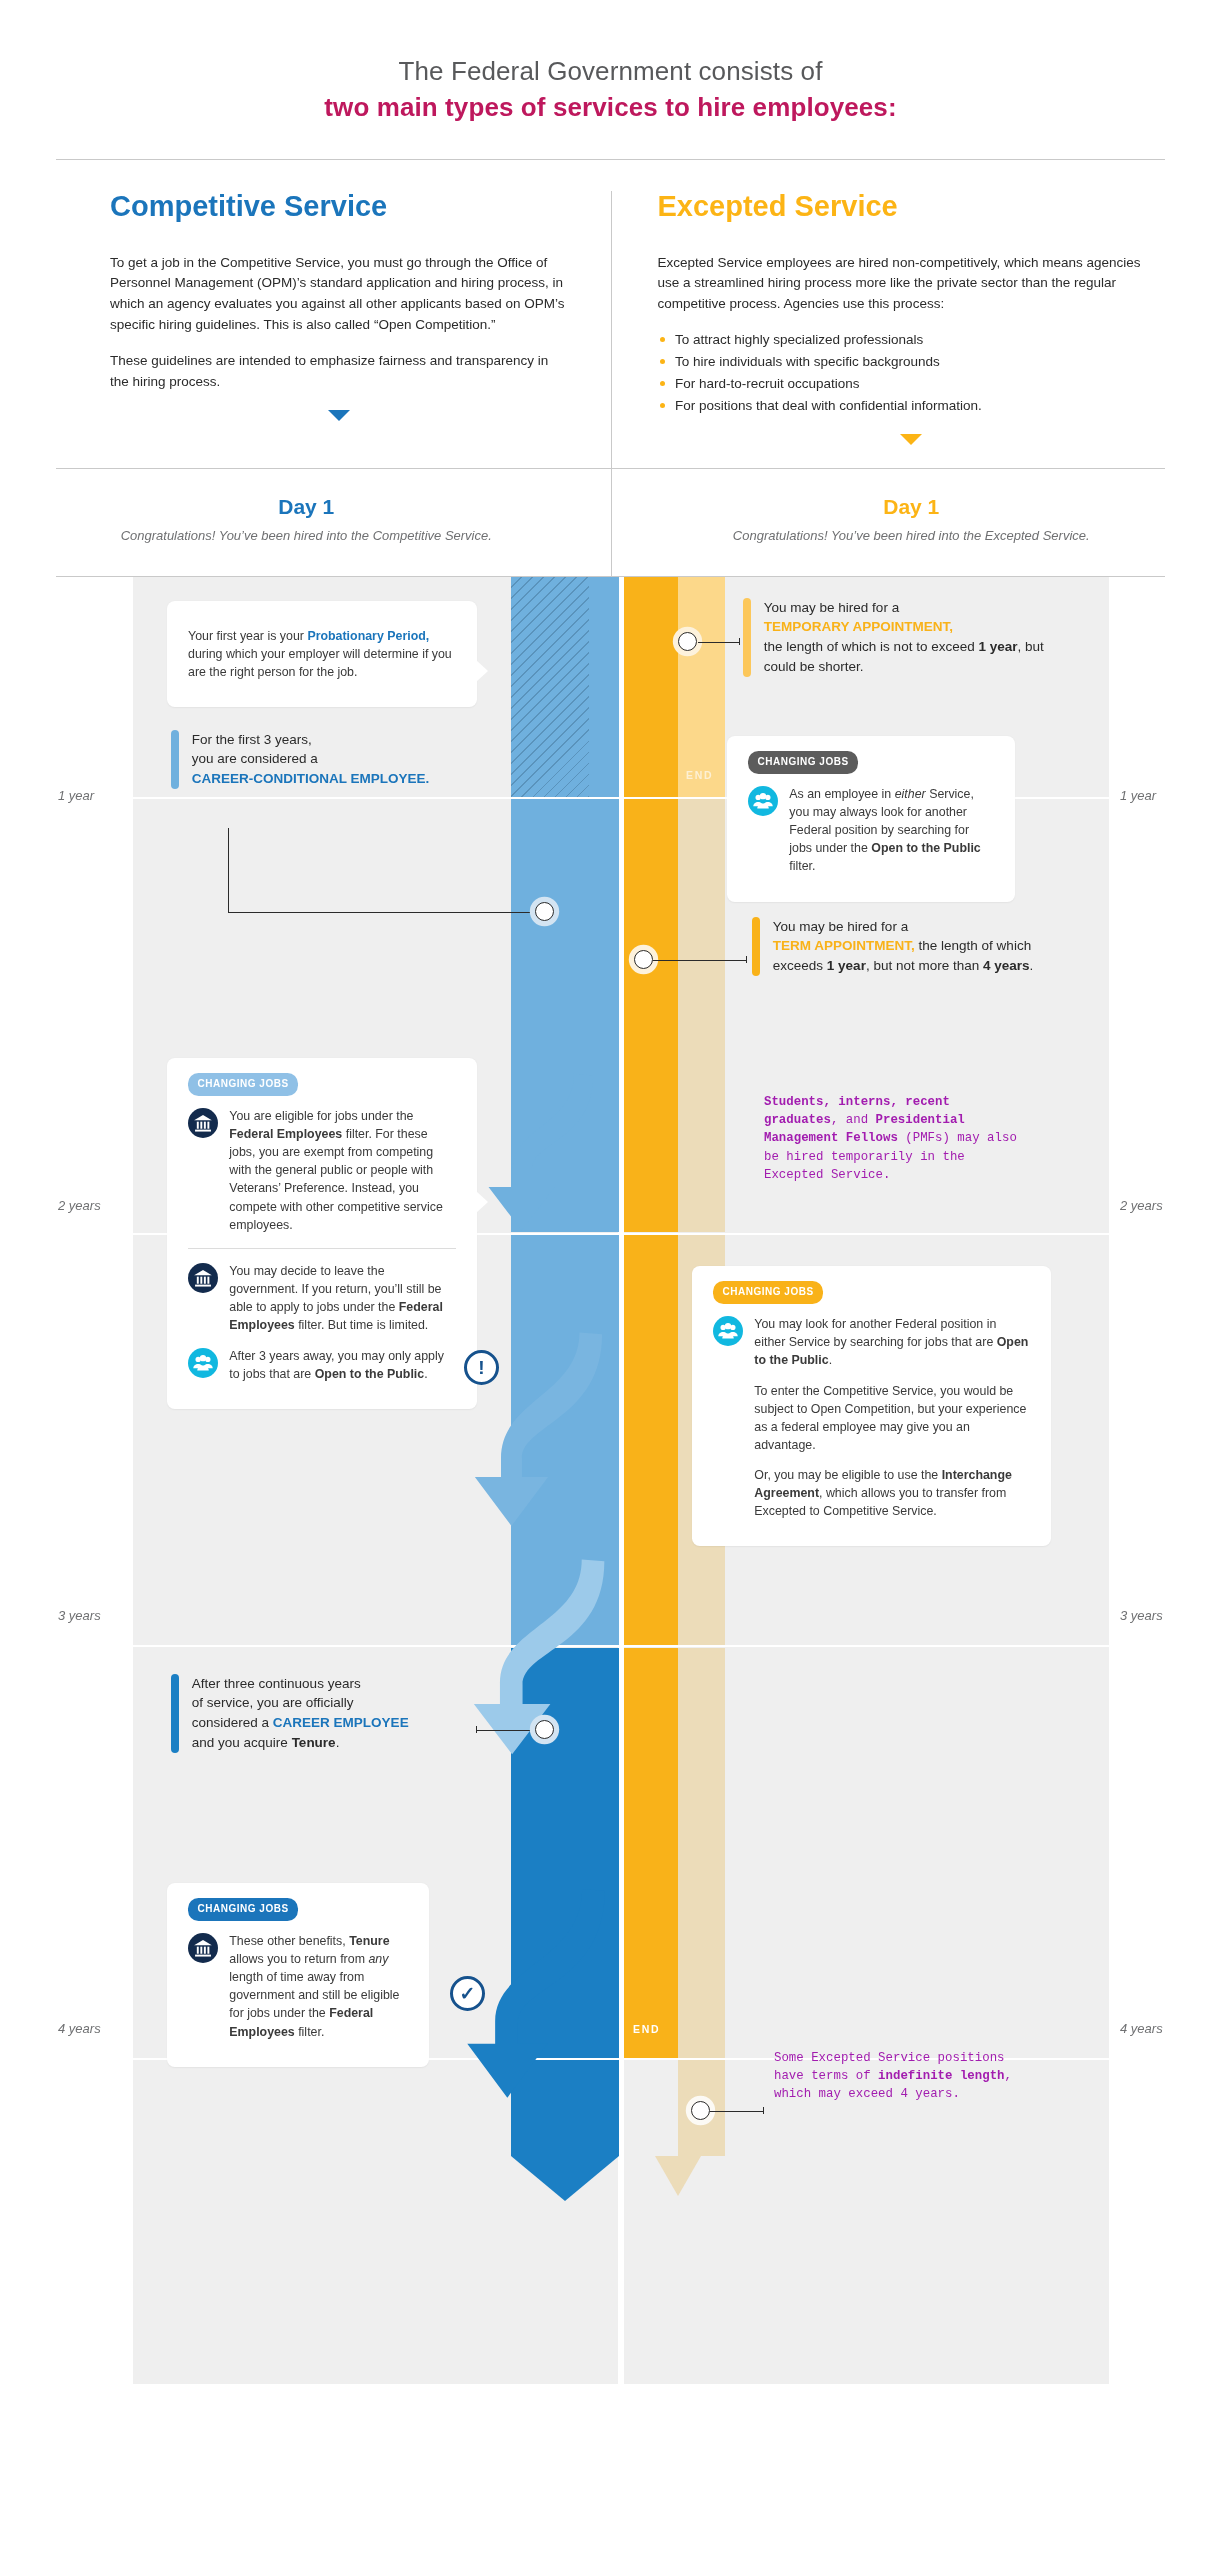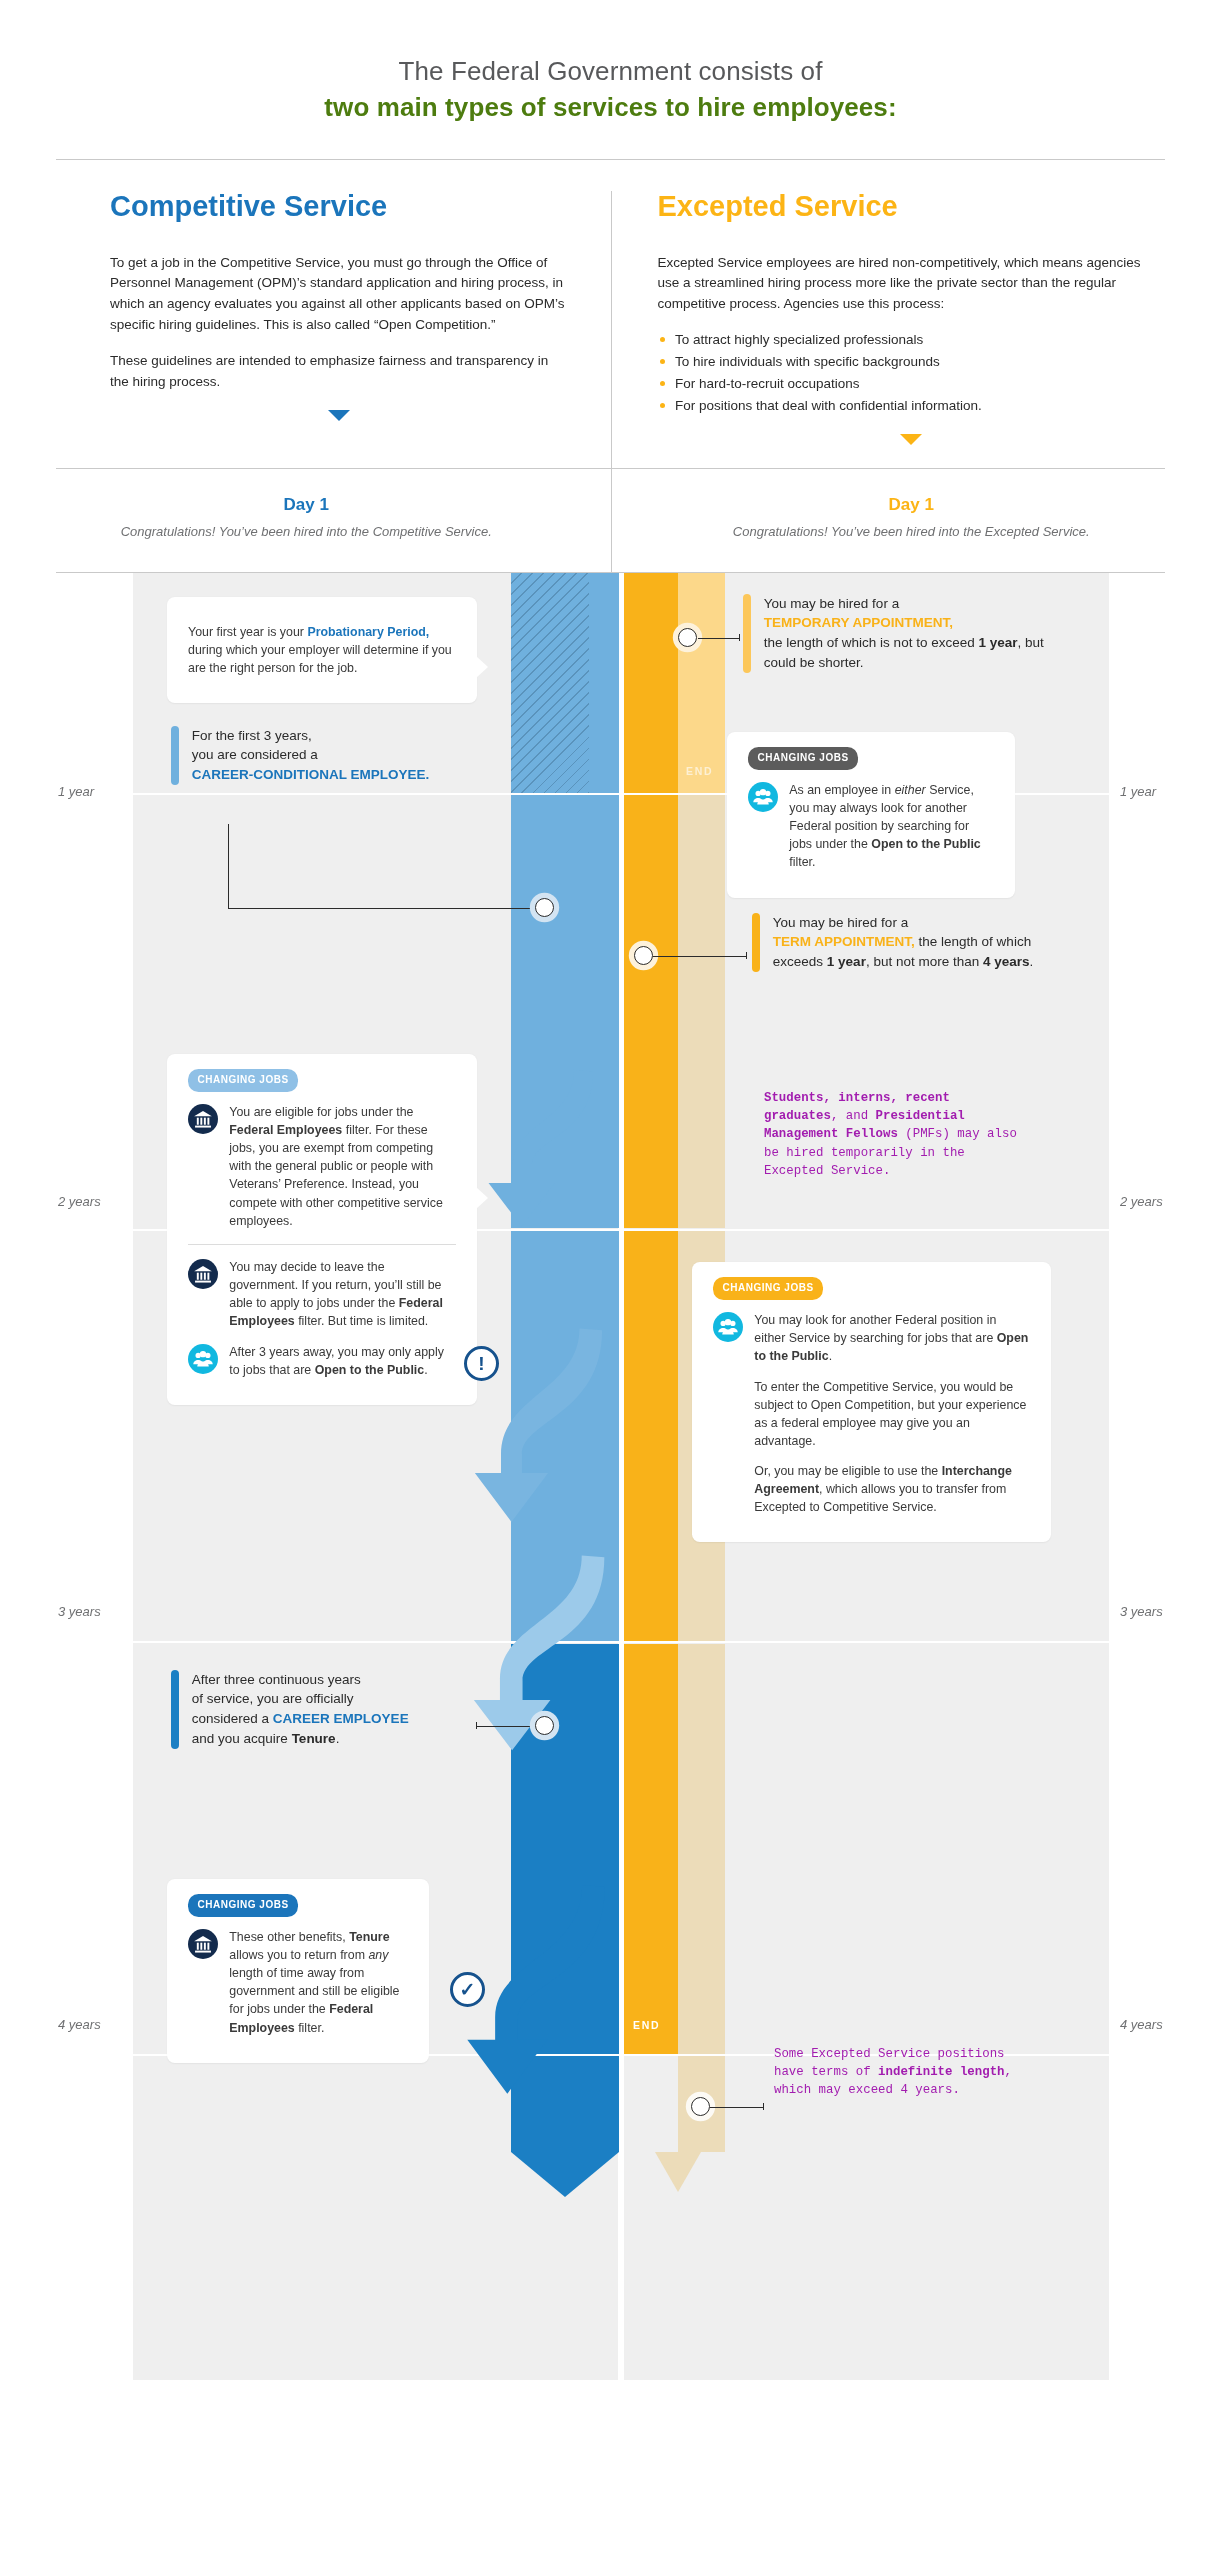--- a/index.html
+++ b/index.html
@@ -9,21 +9,21 @@
     font-family: "Liberation Sans", sans-serif;
     color: #333333; overflow: hidden;
   }
 
   
   .header { padding-top: 54px; text-align: center; }
   .header h1 {
     font-size: 26px; font-weight: normal; color: #58595b;
     line-height: 1.38; letter-spacing: 0.1px;
   }
-  .header h1 .b { font-weight: bold; color: #4d7c0f; }
+  .header h1 .b { font-weight: bold; color: #be185d; }
   .rule-top {
     width: 1109px; height: 0.9px; background: #c9c9c9;
     margin: 33px auto 0;
   }
 
   
   .intro { display: flex; width: 1109px; margin: 0 auto; position: relative; padding-top: 31px; }
   .intro .col { width: 555px; padding: 0 0 0 0; position: relative; }
   .intro .col.left { padding-right: 42px; }
   .intro .col.right { padding-left: 47px; }
@@ -47,21 +47,21 @@
   .tri-down.gold { border-top: 11.3px solid #fcb415; }
   .intro .col.left .tri-wrap { padding-left: 54px; }
 
   .rule-mid { width: 1109px; height: 0.9px; background: #c9c9c9; margin: 23px auto 0; }
 
   
   .day1row { display: flex; width: 1109px; margin: 0 auto; position: relative; padding: 26px 0 30px; }
   .day1row .half { width: 555px; text-align: center; }
   .day1row .half.left { padding-right: 54px; }
   .day1row .half.right { padding-left: 47px; }
-  .day1-ttl { font-size: 17px; font-weight: bold; margin-bottom: 7.8px; }
+  .day1-ttl { font-size: 21px; font-weight: bold; margin-bottom: 7.8px; }
   .day1-ttl.blue { color: #1b75bb; }
   .day1-ttl.gold { color: #fcb415; }
   .day1-sub { font-style: italic; font-size: 13px; color: #6f7072; line-height: 1.45; }
   .vdiv2 { position: absolute; left: 555px; top: 14px; width: 0.9px; height: 101px; background: #c9c9c9; }
   .rule-bot { width: 1109px; height: 0.9px; background: #c9c9c9; margin: 0 auto; }
 
   
   .timeline { position: relative; width: 1221px; height: 1849px; }
   .panel { position: absolute; top: 0; background: #efefef; }
   .panel.left  { left: 133px;  width: 485px; height: 1807px; }

